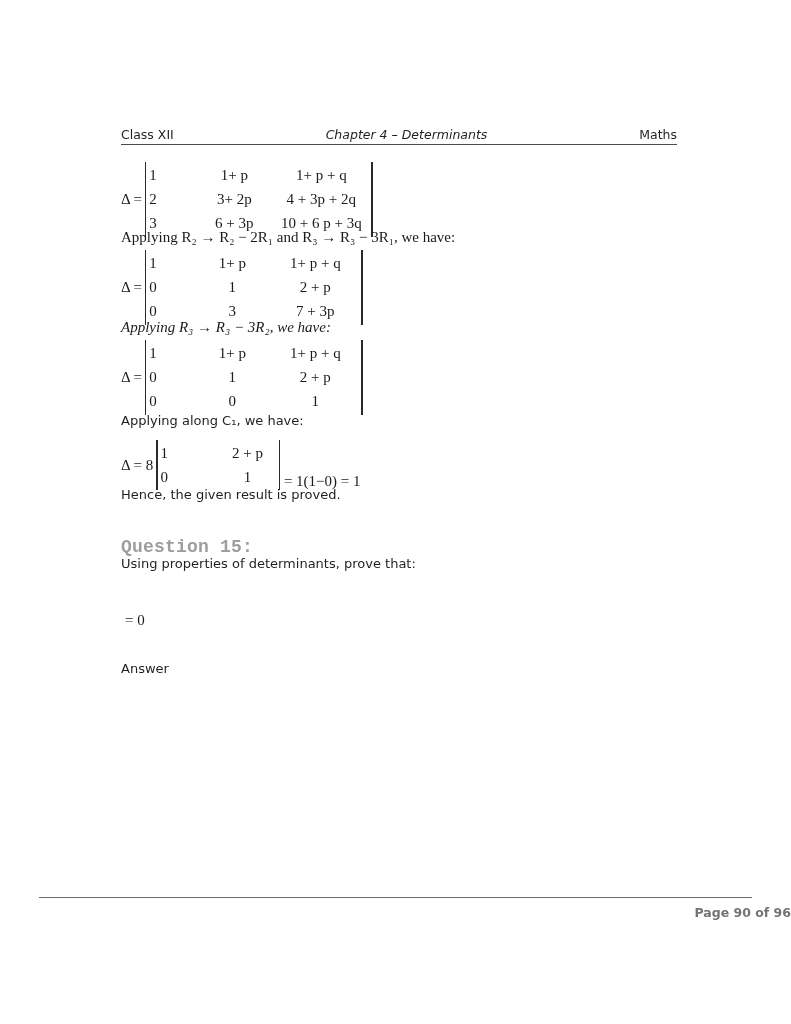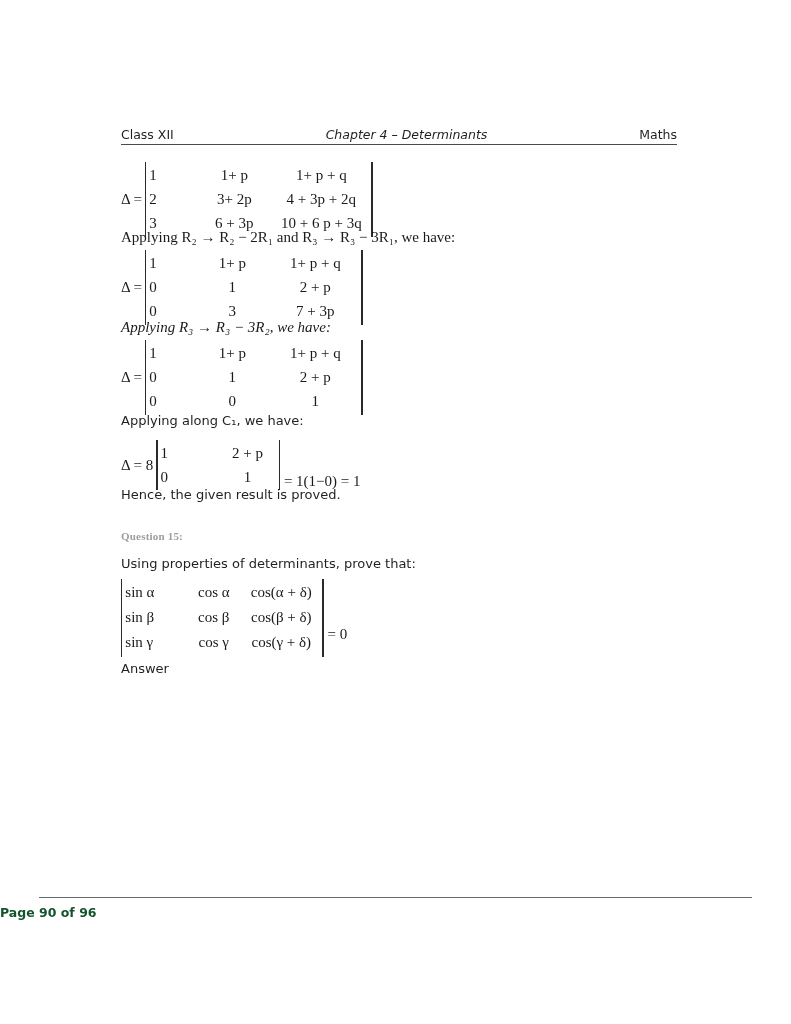--- a/index.html
+++ b/index.html
@@ -46,26 +46,27 @@
   
   .body-text {
     position: absolute;
     font-family: "DejaVu Sans", sans-serif;
     font-size: 13px;
     color: #231f20;
     white-space: nowrap;
   }
   .q-label {
     position: absolute;
-    font-family: Liberation Serif, serif;
-    font-size: 11px;
+    font-family: Liberation Mono, monospace;
+    font-size: 18px;
     font-weight: bold;
     color: #9d9d9d;
     letter-spacing: 0.2px;
     white-space: nowrap;
+    margin-top: 7px;
   }
 
   
   .math {
     position: absolute;
     font-family: "Liberation Serif", "DejaVu Serif", serif;
     font-size: 15px;
     color: #1a1a1a;
     white-space: nowrap;
     text-align: right;
@@ -126,25 +127,25 @@
     top: 897px;
     width: 713px;
     height: 0;
     border-top: 1.5px solid #6b6b6b;
   }
   .footer-text {
     position: absolute;
     left: 0;
     top: 905px;
     width: 791px;
-    text-align: left;
+    text-align: right;
     font-family: "DejaVu Sans", sans-serif;
     font-size: 12.5px;
     font-weight: bold;
-    color: #14532d;
+    color: #737373;
   }
 </style>
 </head>
 <body>
 
 <div class="page">
 
   <div class="header">
     <span class="header-left">Class XII</span>
     <span class="header-center">Chapter 4 – Determinants</span>
@@ -228,35 +229,20 @@
     </span>
     <span class="rhs">= 1(1−0) = 1</span>
   </div>
 
   <div class="body-text" style="left:121px; top:487px;">Hence, the given result is proved.</div>
 
   <div class="q-label" style="left:121px; top:530px;">Question 15:</div>
   <div class="body-text" style="left:121px; top:556px;">Using properties of determinants, prove that:</div>
 
   <div class="det-eq" style="left:121px; top:579px;">
-    <span class="det">
-      <span class="bar"></span>
-      <span class="det-grid g3-trig">
-        <div class="cell-l">sin α</div>
-        <div class="cell-c">cos α</div>
-        <div class="cell-c">cos(α + δ)</div>
-        <div class="cell-l">sin β</div>
-        <div class="cell-c">cos β</div>
-        <div class="cell-c">cos(β + δ)</div>
-        <div class="cell-l">sin γ</div>
-        <div class="cell-c">cos γ</div>
-        <div class="cell-c">cos(γ + δ)</div>
-      </span>
-      <span class="bar"></span>
-    </span>
     <span class="rhs">= 0</span>
   </div>
 
   <div class="body-text" style="left:121px; top:661px;">Answer</div>
 
   <div class="footer-rule"></div>
   <div class="footer-text">Page 90 of 96</div>
 
 </div>
 

